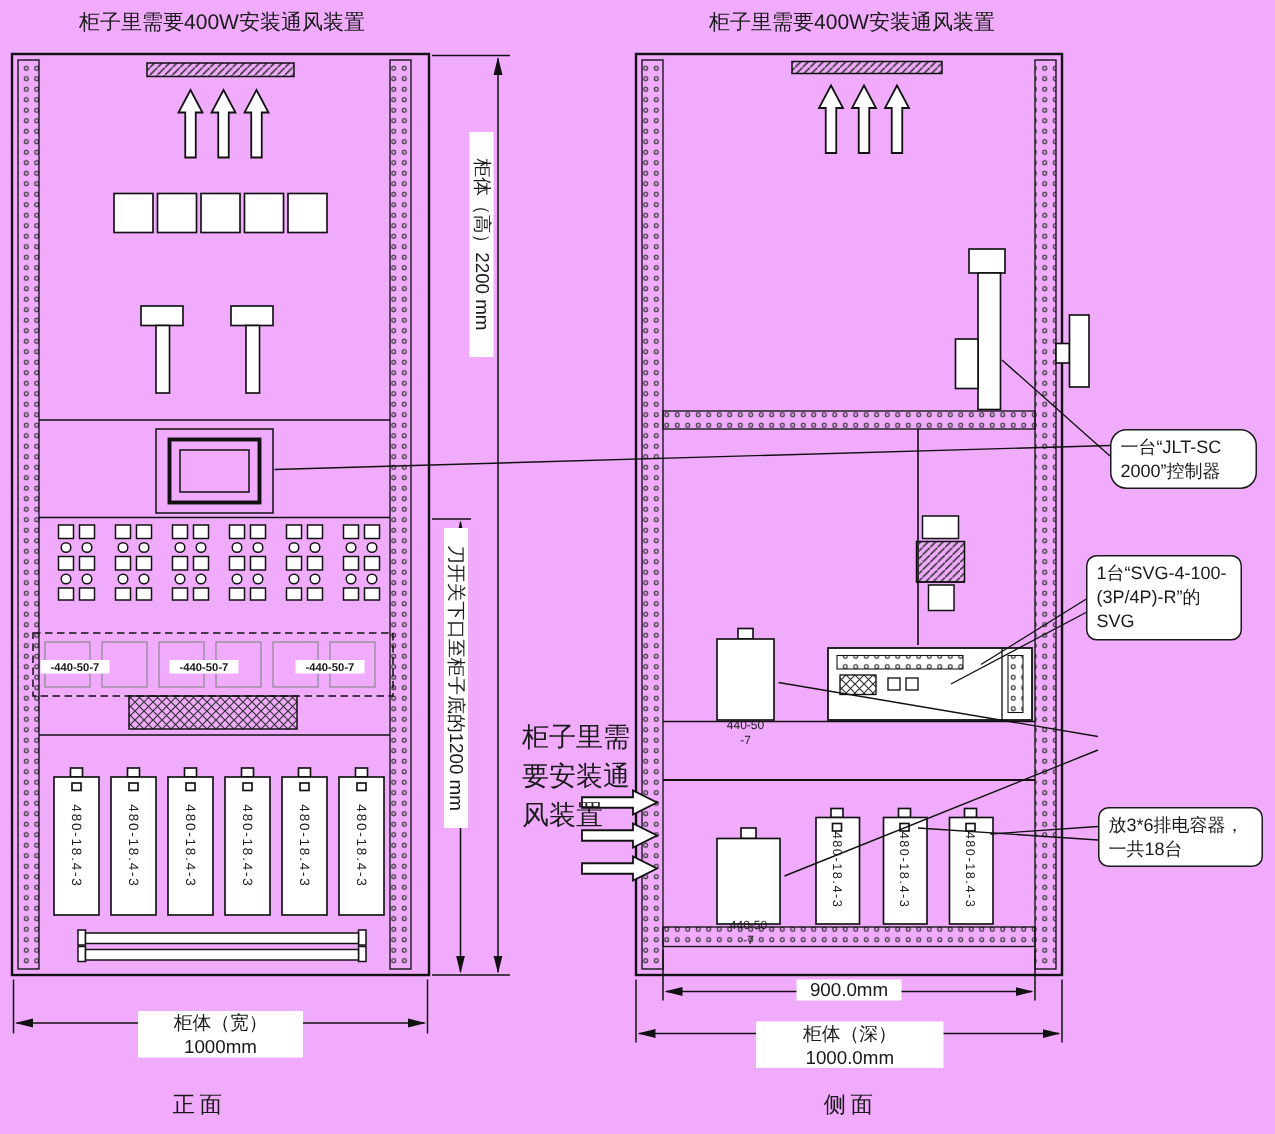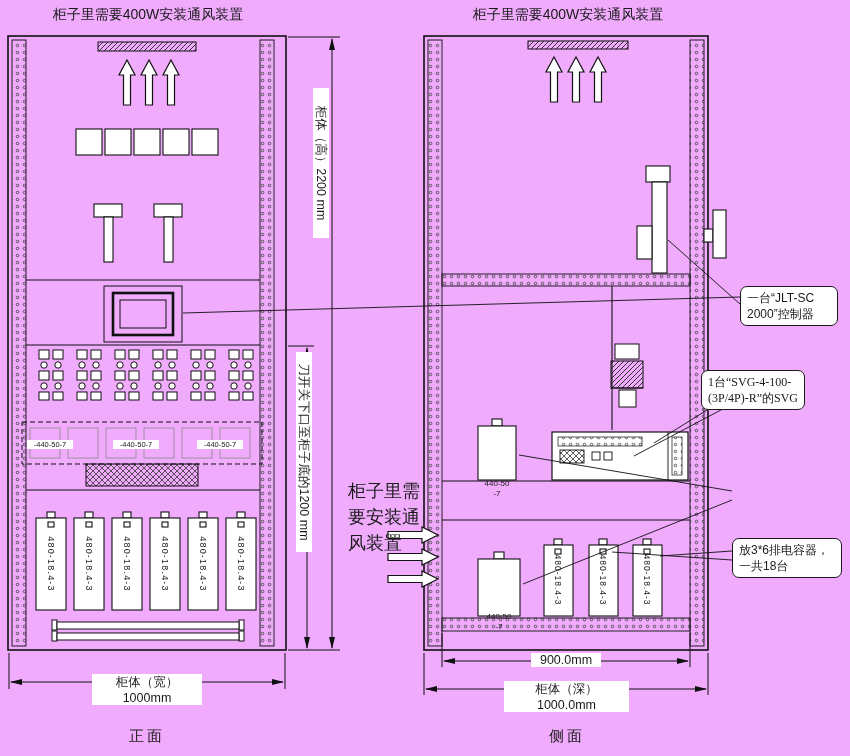--- a/index.html
+++ b/index.html
@@ -13,21 +13,21 @@
     background:#f0abfc; overflow:hidden;
   }
   .canvas > svg { position:absolute; left:0; top:0; }
   .t { position:absolute; color:#1a1a1a; white-space:normal; }
   .center { text-align:center; }
   .note { font-size:14px; }
   .dim { font-size:12.5px; }
   .dimbg { background:#ffffff; padding:0 3px; }
   .rot90 { transform:rotate(90deg); transform-origin:center center; }
   .caption { font-size:15px; letter-spacing:3px; }
-  .smalllbl { font-size:7.5px; background:#ffffff; }
+  .smalllbl { font-size:7.5px; background:#ffffff;font-weight:bold; }
   .vcap { font-size:9px; letter-spacing:1.2px; line-height:12px; height:12px; }
   .vcap-s { font-size:8.5px; letter-spacing:1px; line-height:12px; height:12px; }
   .rlabel { font-size:8px; line-height:1.3; text-align:center;margin-top:33px; }
   .ventnote { font-size:18px; line-height:1.45; }
   .callout {
     position:absolute; border:1px solid #1a1a1a; border-radius:7px;
     background:#ffffff; padding:3px 6px; font-size:12px; line-height:1.35;
   }
 </style>
 </head>
@@ -267,21 +267,21 @@
 <div class="t smalllbl center" style="left:113px; top:440px; width:46px;">-440-50-7</div>
 <div class="t smalllbl center" style="left:197px; top:440px; width:46px;">-440-50-7</div>
 
 <div class="t vcap center rot90" style="left:9px; top:558px; width:84px;">480-18.4-3</div>
 <div class="t vcap center rot90" style="left:47px; top:558px; width:84px;">480-18.4-3</div>
 <div class="t vcap center rot90" style="left:85px; top:558px; width:84px;">480-18.4-3</div>
 <div class="t vcap center rot90" style="left:123px; top:558px; width:84px;">480-18.4-3</div>
 <div class="t vcap center rot90" style="left:161px; top:558px; width:84px;">480-18.4-3</div>
 <div class="t vcap center rot90" style="left:199px; top:558px; width:84px;">480-18.4-3</div>
 
-<div class="t caption center" style="left:107px; top:727px; width:80px;">正面</div>
+<div class="t caption center" style="left:93px; top:727px; width:80px;">正面</div>
 
 <div class="t ventnote" style="left:348px; top:478px; width:80px;">柜子里需要安装通风装置</div>
 
 <div class="t rlabel" style="left:478px; top:446px; width:38px;">
   <div>440-50</div>
   <div>-7</div>
 </div>
 <div class="t rlabel" style="left:478px; top:579px; width:42px;">
   <div>440-50</div>
   <div>-7</div>
@@ -289,17 +289,17 @@
 
 <div class="t vcap-s center rot90" style="left:520px; top:574px; width:76px;">480-18.4-3</div>
 <div class="t vcap-s center rot90" style="left:565px; top:574px; width:76px;">480-18.4-3</div>
 <div class="t vcap-s center rot90" style="left:609px; top:574px; width:76px;">480-18.4-3</div>
 
 <div class="t dim center dimbg" style="left:531px; top:653px; width:70px;">900.0mm</div>
 <div class="t dim center dimbg" style="left:504px; top:681px; width:125px;">柜体（深）1000.0mm</div>
 
 <div class="t caption center" style="left:527px; top:727px; width:80px;">侧面</div>
 
-<div class="callout" style="left:740px; top:286px; width:98px;">一台“JLT-SC 2000”控制器</div>
-<div class="callout" style="left:701px; top:370px; width:104px;font-family:Liberation Serif, serif;">1台“SVG-4-100-(3P/4P)-R”的SVG</div>
+<div class="callout" style="left:740px; top:286px; width:98px;border-radius:11px;">一台“JLT-SC 2000”控制器</div>
+<div class="callout" style="left:724px; top:370px; width:104px;">1台“SVG-4-100-(3P/4P)-R”的SVG</div>
 <div class="callout" style="left:732px; top:538px; width:110px;">放3*6排电容器，一共18台</div>
 
 </div>
 
 </body></html>

